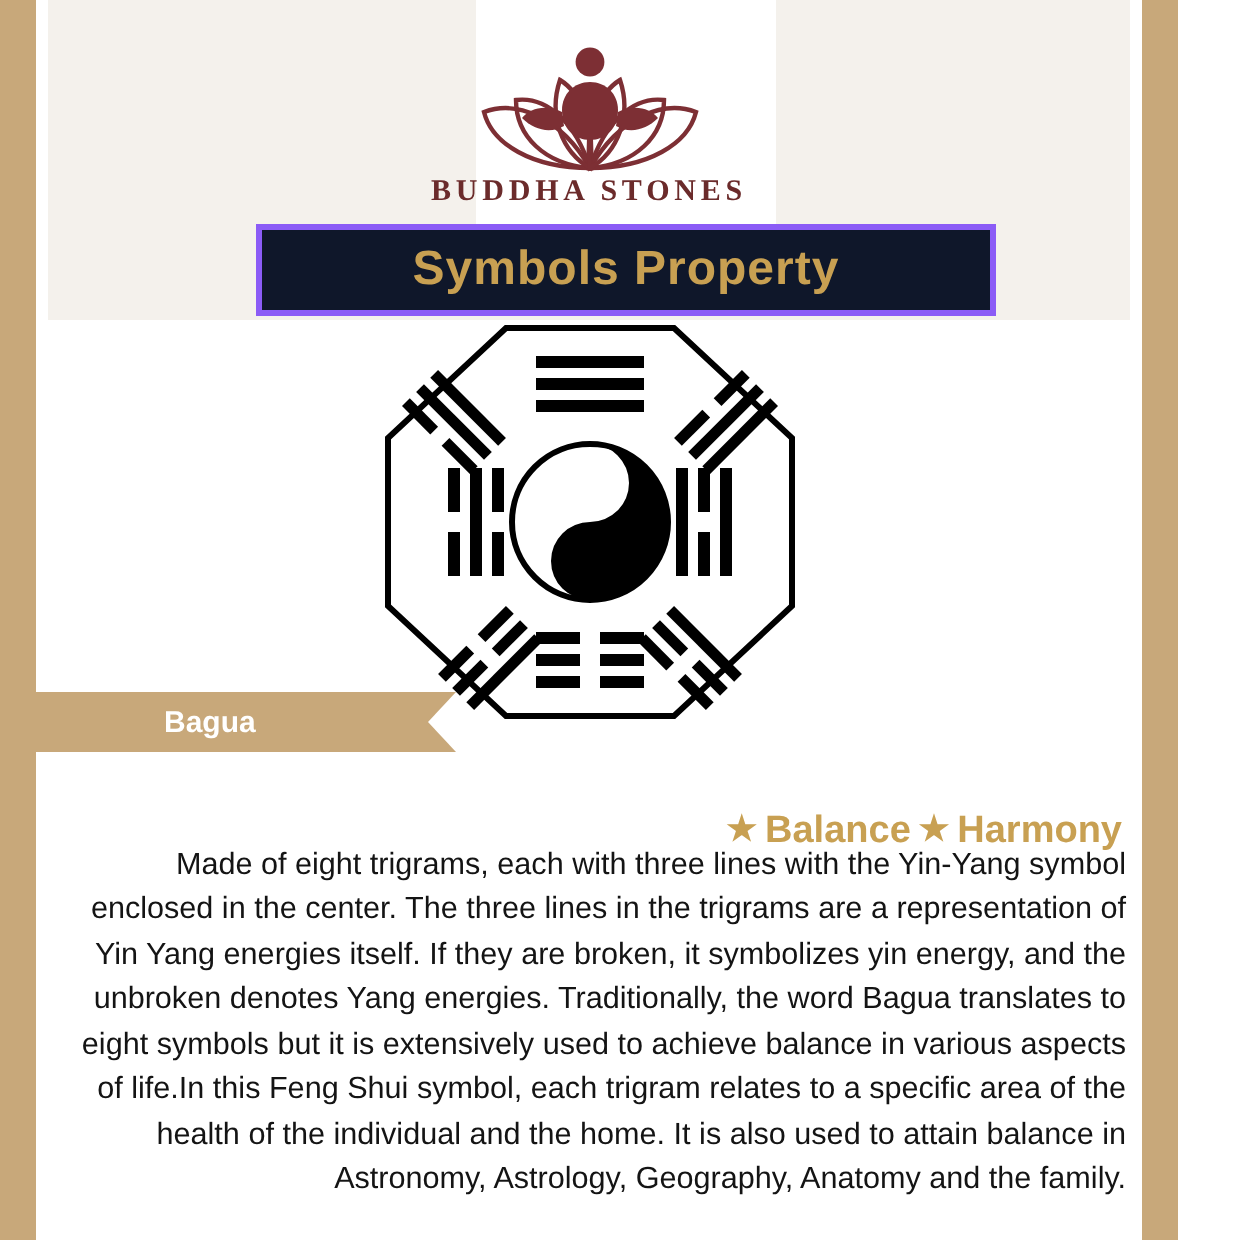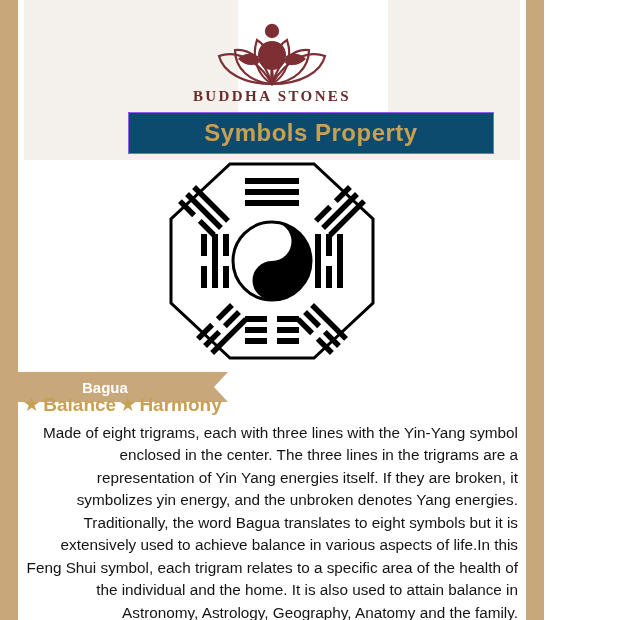--- a/index.html
+++ b/index.html
@@ -8,21 +8,21 @@
   }
   body {
     width: 620px;
     height: 620px;
     background: #ffffff;
     font-family: "Liberation Sans", sans-serif;
     overflow: hidden;
   }
   .page {
     position: relative;
-    width: 544px;
+    width: 589px;
     height: 620px;
     background: #ffffff;
     overflow: hidden;
   }
   
   .edge-bar {
     position: absolute;
     top: 0;
     width: 18px;
     height: 620px;
@@ -80,22 +80,22 @@
     font-family: "Liberation Serif", serif;
   }
 
   
   .title-banner {
     position: absolute;
     left: 128px;
     top: 112px;
     width: 364px;
     height: 40px;
-    background: #0c4a6e;
-    border: 1px solid #8b5cf6;
+    background: #0f172a;
+    border: 3px solid #8b5cf6;
     display: flex;
     align-items: center;
     justify-content: center;
   }
   .title-text {
     font-size: 24px;
     font-weight: bold;
     color: #c8a052;
     letter-spacing: 0.5px;
   }
@@ -128,21 +128,20 @@
   
   .label-ribbon {
     position: absolute;
     left: -24px;
     top: 186px;
     width: 214px;
     height: 30px;
     background: #c8a87a;
     display: flex;
     align-items: center;
-    margin-top: 26px;
   }
   .label-ribbon::after {
     content: "";
     position: absolute;
     right: -14px;
     top: 0;
     width: 0;
     height: 0;
     border-top: 15px solid #c8a87a;
     border-bottom: 15px solid #c8a87a;
@@ -153,22 +152,22 @@
     color: #ffffff;
     font-size: 15px;
     font-weight: bold;
   }
 
   
   .subtitle {
     position: absolute;
     left: 0;
     right: 0;
-    top: 234px;
-    text-align: left;
+    top: 244px;
+    text-align: right;
     font-size: 19px;
     font-weight: bold;
     color: #c8a052;
   }
   .subtitle .star {
     color: #c8a052;
     font-size: 17px;
     vertical-align: 1px;
   }
   .subtitle .word { padding: 0 4px; }

